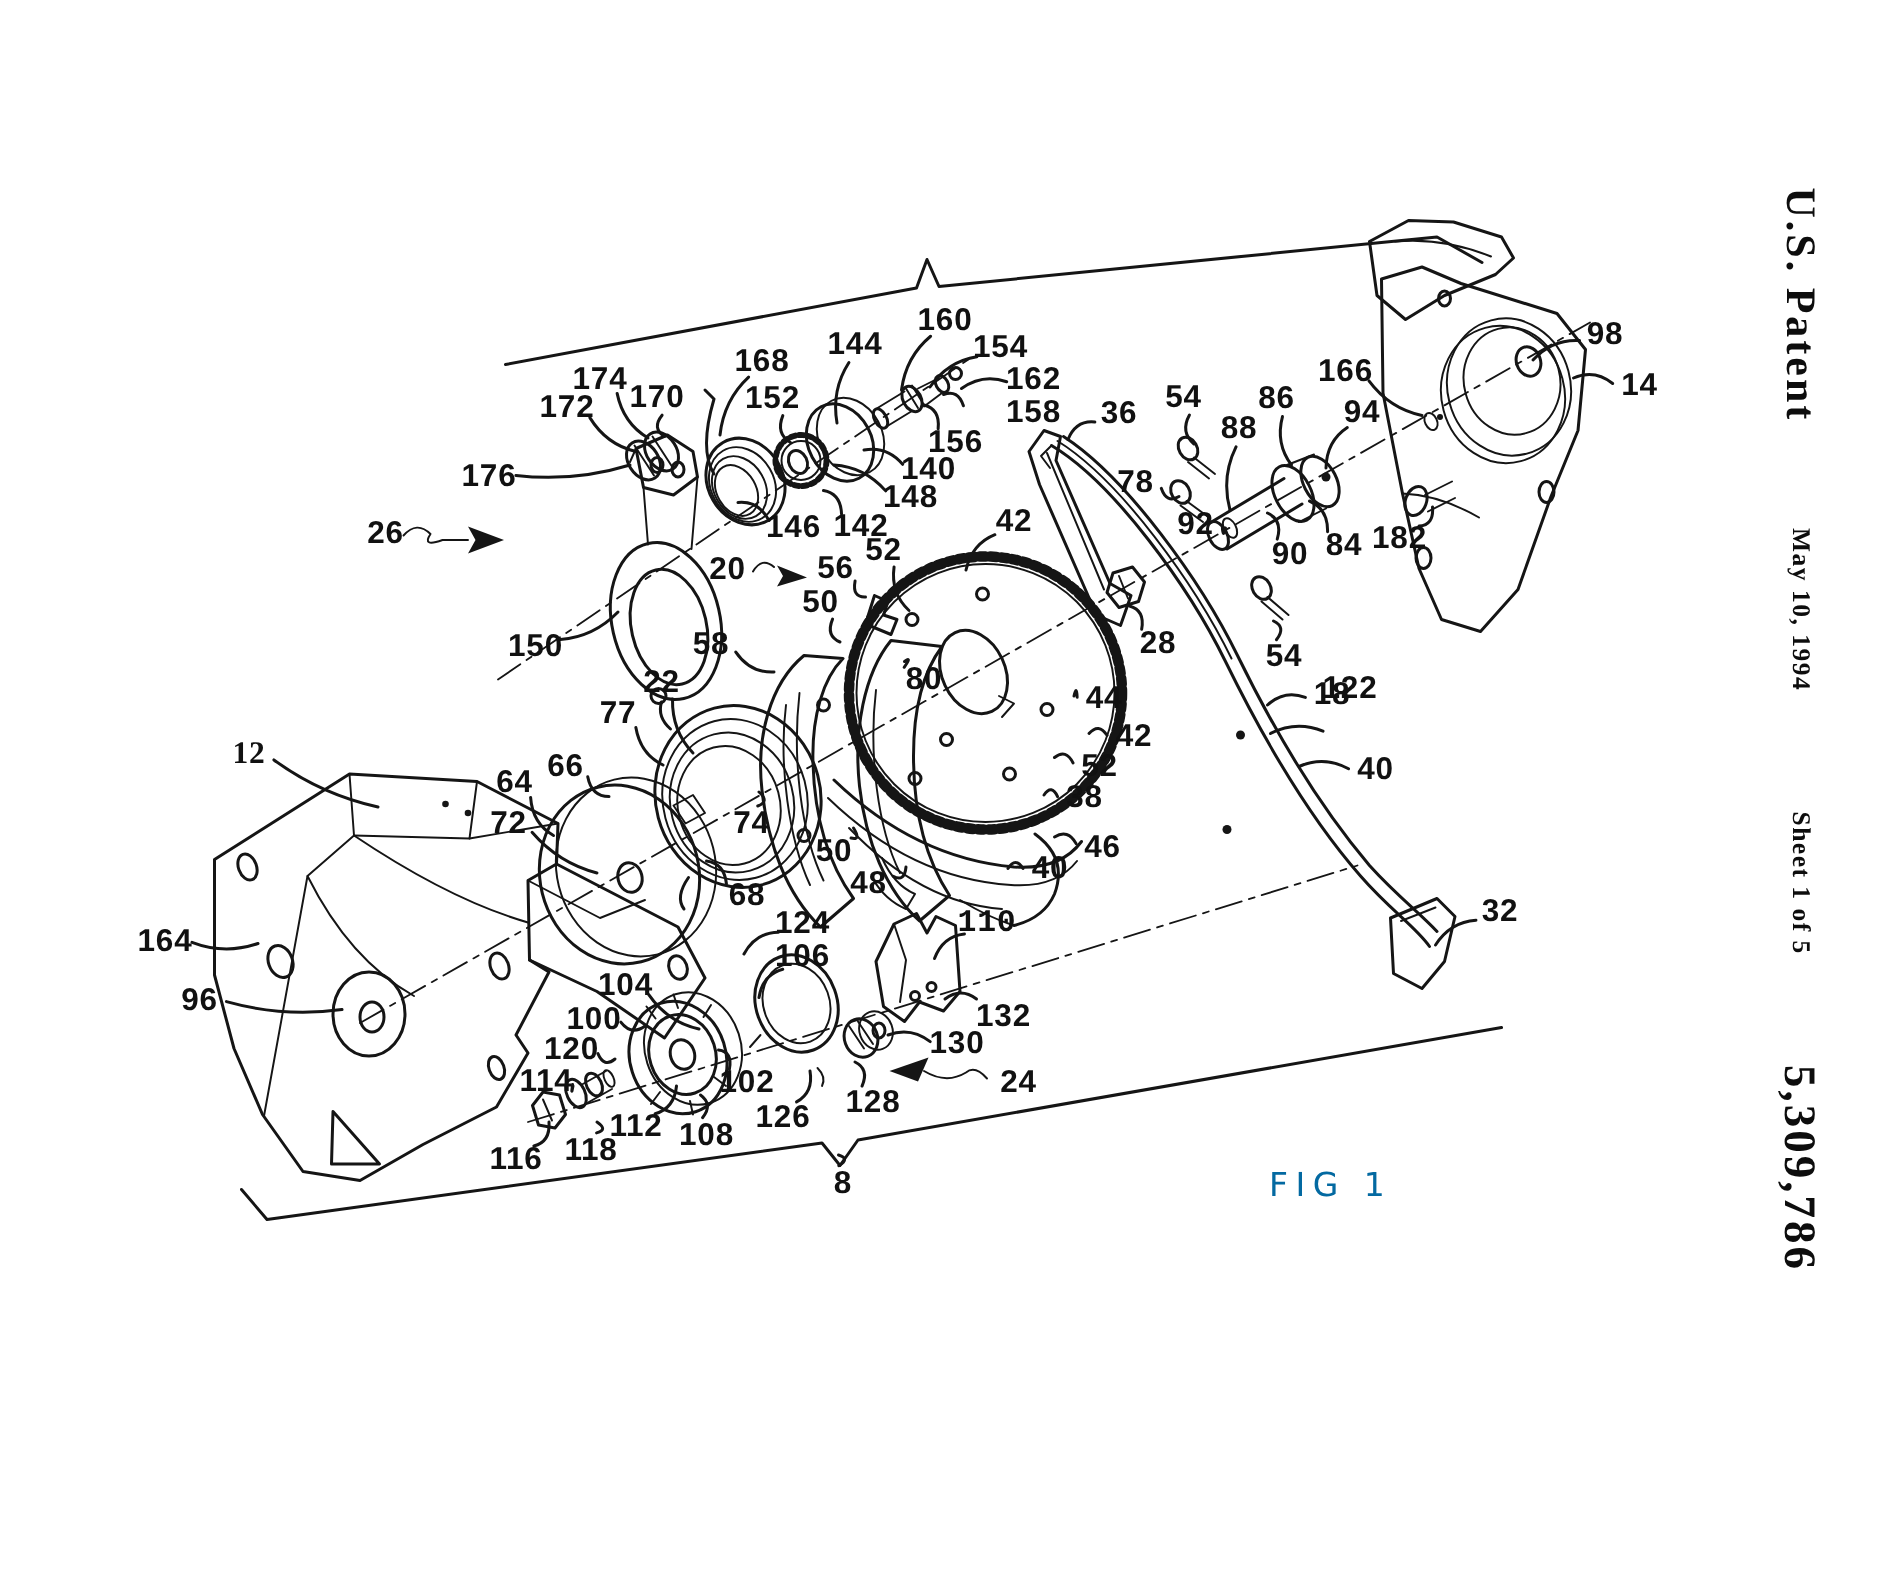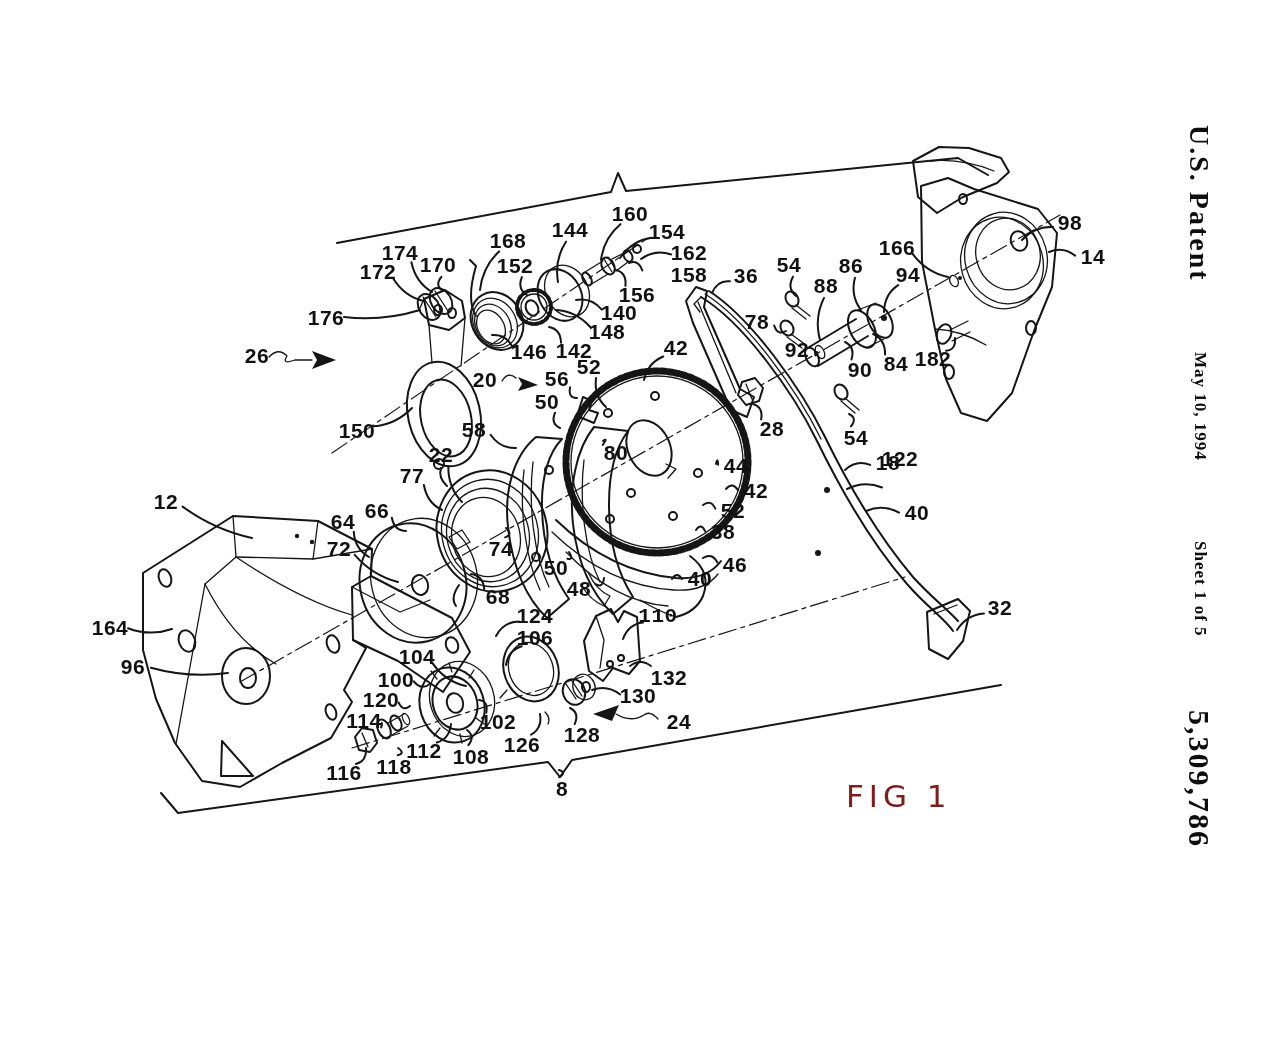--- a/index.html
+++ b/index.html
@@ -16,21 +16,21 @@
   svg.draw .dot{fill:#151515;stroke:none;}
   #labels .part-label{position:absolute;transform:translate(-50%,-50%);
     font:600 21px "Liberation Sans",sans-serif;color:#111;letter-spacing:0.5px;white-space:nowrap;}
   .vert{position:absolute;writing-mode:vertical-rl;color:#0d0d0d;
         font-family:"Liberation Serif",serif;font-weight:bold;}
   .v-patent{left:1183px;top:125px;font-size:28px;letter-spacing:2px;}
   .v-date{left:1190px;top:352px;font-size:17px;letter-spacing:1px;}
   .v-sheet{left:1190px;top:541px;font-size:17px;letter-spacing:1px;}
   .v-number{left:1182px;top:710px;font-size:30px;letter-spacing:2px;}
   .fig-label{position:absolute;left:846px;top:778px;font-family:"DejaVu Sans",sans-serif;
-        font-size:31px;color:#7f1d1d;letter-spacing:5px;font-weight:400;}
+        font-size:22px;color:#0369a1;letter-spacing:5px;font-weight:400;}
 </style>
 </head>
 <body>
 
 <div class="page">
 
   <svg class="draw" width="1262" height="1059" viewBox="0 0 1262 1059">
 
     <g>
       <path d="M337,243 L611,192 L618,173 L626,191 L958,158 L988,175"></path>
@@ -381,21 +381,21 @@
       <div class="part-label" style="left: 357px; top: 431px;">150</div>
       <div class="part-label" style="left: 772px; top: 429px;">28</div>
       <div class="part-label" style="left: 856px; top: 438px;">54</div>
       <div class="part-label" style="left: 441px; top: 455px;">22</div>
       <div class="part-label" style="left: 412px; top: 476px;">77</div>
       <div class="part-label" style="left: 616px; top: 453px; text-align: center;">80</div>
       <div class="part-label" style="left: 736px; top: 466px;">44</div>
       <div class="part-label" style="left: 888px; top: 463px;">18</div>
       <div class="part-label" style="left: 756px; top: 491px;">42</div>
       <div class="part-label" style="left: 900px; top: 459px;">122</div>
-      <div class="part-label" style="left: 166px; top: 502px;">12</div>
+      <div class="part-label" style="left: 166px; top: 502px; font-family: Liberation Serif, serif;">12</div>
       <div class="part-label" style="left: 733px; top: 511px;">52</div>
       <div class="part-label" style="left: 917px; top: 513px;">40</div>
       <div class="part-label" style="left: 377px; top: 511px;">66</div>
       <div class="part-label" style="left: 343px; top: 522px;">64</div>
       <div class="part-label" style="left: 723px; top: 532px;">38</div>
       <div class="part-label" style="left: 339px; top: 549px;">72</div>
       <div class="part-label" style="left: 501px; top: 549px;">74</div>
       <div class="part-label" style="left: 735px; top: 565px;">46</div>
       <div class="part-label" style="left: 556px; top: 568px;">50</div>
       <div class="part-label" style="left: 579px; top: 589px;">48</div>

